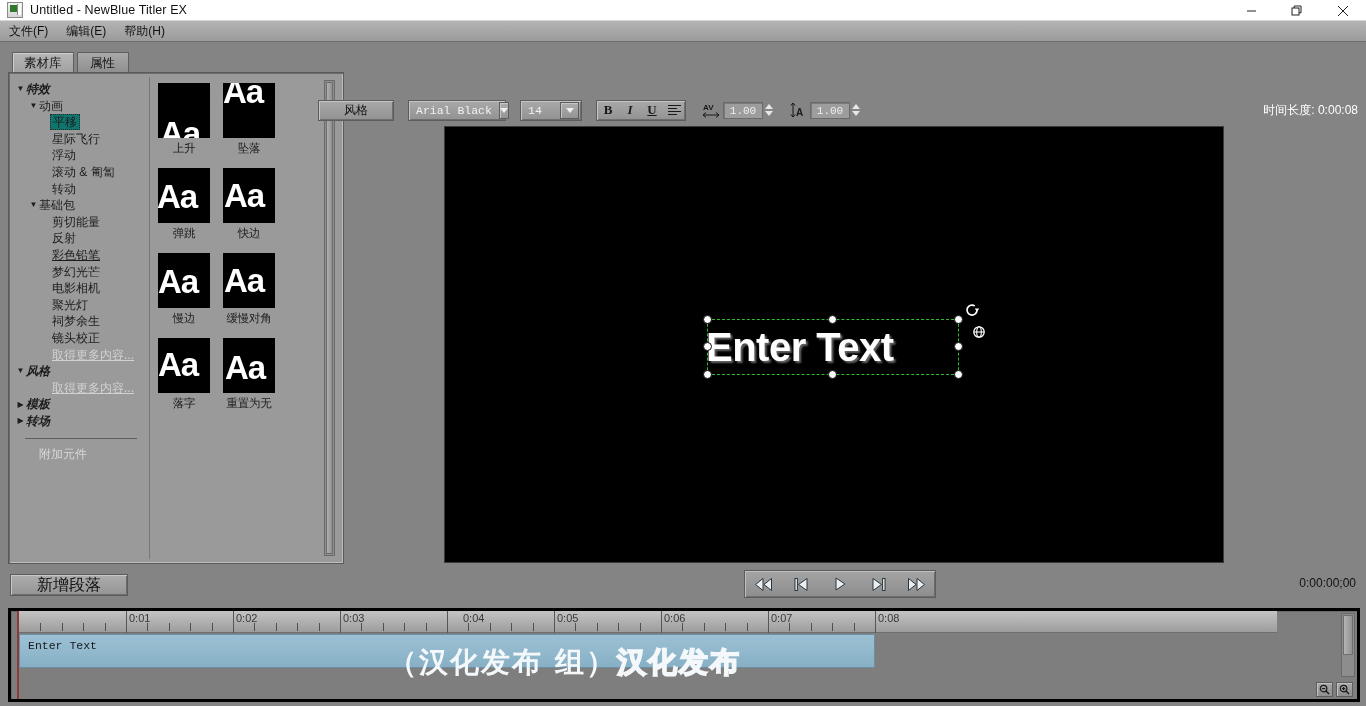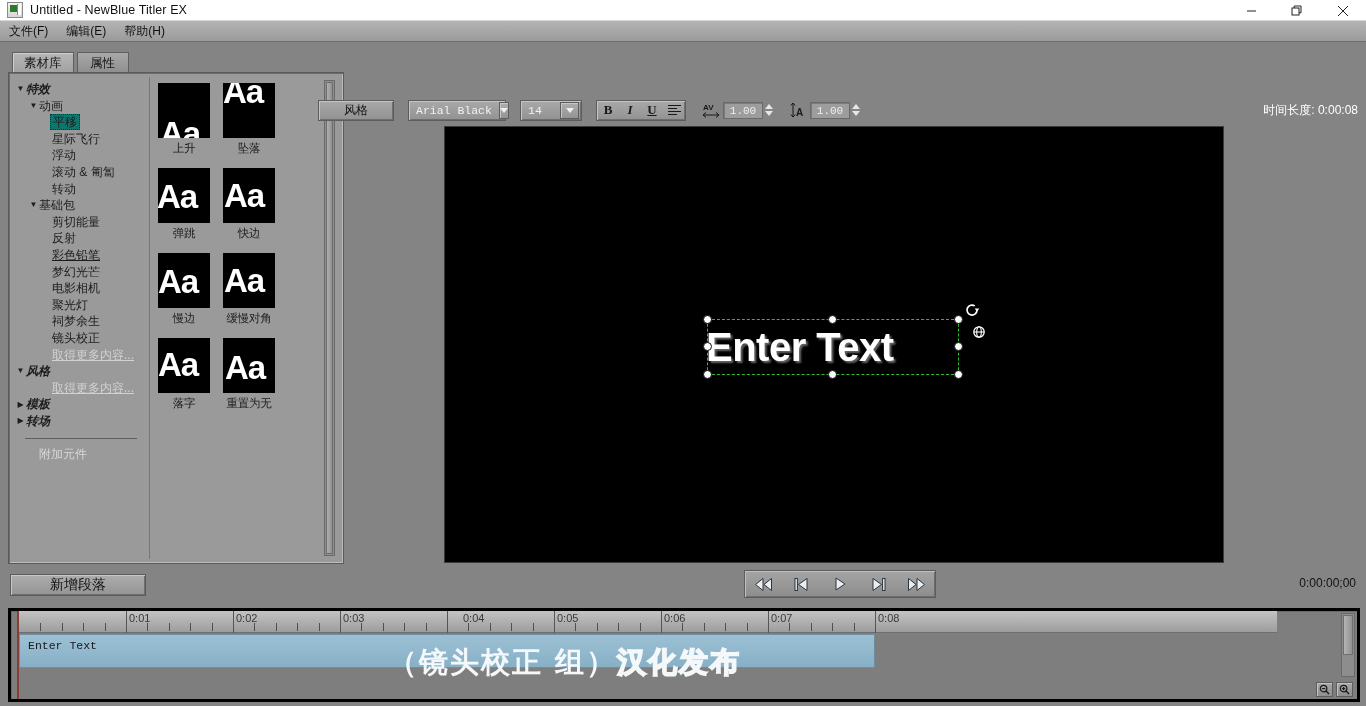--- a/index.html
+++ b/index.html
@@ -225,23 +225,23 @@
     background:linear-gradient(#a4a4a4,#8d8d8d);
     border:1px solid #5d5d5d;
     box-shadow:inset 1px 1px 0 #c0c0c0, inset -1px -1px 0 #6d6d6d;
   }
   .tpbtn{ width:30px; height:22px; display:flex; align-items:center; justify-content:center; }
   .tc-current{
     position:absolute; right:10px; top:534px; font-size:12px; color:#111;
     font-family:"Liberation Sans",sans-serif;
   }
   .addpara{
-    position:absolute; left:10px; top:532px; width:136px; height:22px;
+    position:absolute; left:10px; top:532px; width:118px; height:22px;
     display:flex; align-items:center; justify-content:center;
-    font-size:14px; color:#111;
+    font-size:16px; color:#111;
     background:linear-gradient(#adadad,#949494);
     border:1px solid #5b5b5b;
     box-shadow:inset 1px 1px 0 #c8c8c8, inset -1px -1px 0 #6d6d6d;
   }
 
   
   .timeline{
     position:absolute; left:8px; right:6px; top:566px; bottom:4px;
     border:3px solid #000000; background:#7e7e7e;
     box-shadow:inset 1px 1px 0 #6a6a6a;
@@ -681,16 +681,16 @@
           <circle cx="4.6" cy="4.6" r="3.3" fill="none" stroke="#1c1c1c" stroke-width="1.2"></circle>
           <line x1="7" y1="7" x2="10" y2="10" stroke="#1c1c1c" stroke-width="1.4"></line>
           <line x1="2.9" y1="4.6" x2="6.3" y2="4.6" stroke="#1c1c1c" stroke-width="1.1"></line>
           <line x1="4.6" y1="2.9" x2="4.6" y2="6.3" stroke="#1c1c1c" stroke-width="1.1"></line>
         </svg>
       </div>
     </div>
   </div>
 
   <div class="watermark">
-    <span class="wm-solid">（镜头校正 组）</span><span class="wm-outline">汉化发布</span>
+    <span class="wm-solid">（汉化发布 组）</span><span class="wm-outline">汉化发布</span>
   </div>
 
 </div>
 
 </body></html>

